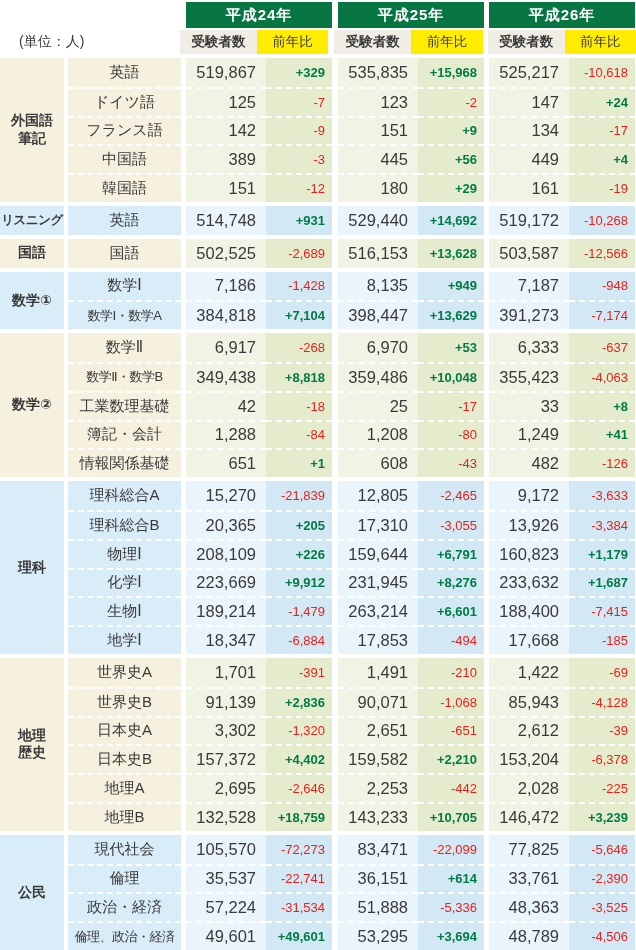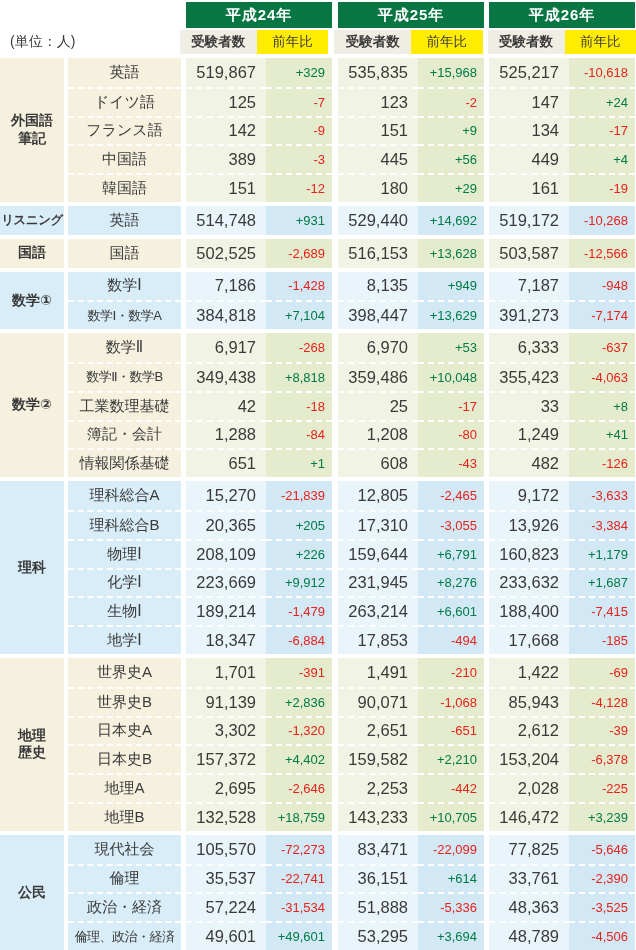--- a/index.html
+++ b/index.html
@@ -11,21 +11,21 @@
   }
   
   .hrow1{display:flex;height:26px;margin-top:2px;}
   .hspacer{width:186px;}
   .yearbar{
     width:146px;background:var(--header-green,#077642);
     color:var(--header-text,#fff);font-weight:bold;font-size:15px;
     display:flex;align-items:center;justify-content:center;letter-spacing:1px;
   }
   .hrow2{display:flex;height:24px;margin-top:2px;}
-  .unit{width:186px;display:flex;align-items:center;padding-left:10px;font-size:14px;}
+  .unit{width:186px;display:flex;align-items:center;padding-left:19px;font-size:14px;}
   .examh{
     width:80px;background:var(--examinees-header-bg,#F0EEE4);
     font-size:13.5px;font-weight:bold;display:flex;align-items:center;justify-content:center;
   }
   .yoyh{
     width:74px;background:var(--yoy-header-bg,#FFEC00);
     font-size:13.5px;font-weight:normal;display:flex;align-items:center;justify-content:center;
   }
   .mr6{margin-right:6px;}
   .mr5{margin-right:5px;text-align:center;}
@@ -38,21 +38,21 @@
   .cat.small{font-size:12.5px;letter-spacing:-0.5px;}
   .rows{display:flex;flex-direction:column;flex:1;}
   .row{display:flex;height:28.8px;}
   .cell{display:flex;align-items:center;}
   .subj{
     width:113px;justify-content:center;font-size:15px;margin-right:5px;white-space:nowrap;
   }
   .subj.small{font-size:13px;letter-spacing:-0.5px;}
   .exam{width:80px;justify-content:flex-end;padding-right:10px;font-size:16.5px;}
   .yoy{width:66px;justify-content:flex-end;padding-right:7px;font-size:13px;}
-  .yoy.pos{color:var(--positive,#007B45);}
+  .yoy.pos{color:var(--positive,#007B45);font-weight:bold;}
   .yoy.neg{color:var(--negative,#E7211B);padding-left:14px;}
   .row .yoy:nth-of-type(3){margin-right:6px;}
   .row .yoy:nth-of-type(5){margin-right:5px;}
   
   .green .cat,.green .subj{background:var(--green-label-bg,#F5F1DE);}
   .green .exam{background:var(--green-exam-bg,#F1F4E4);}
   .green .yoy{background:var(--green-yoy-bg,#E5ECCD);}
   .blue .cat,.blue .subj{background:var(--blue-label-bg,#D8EDF8);}
   .blue .exam{background:var(--blue-exam-bg,#EAF4FB);}
   .blue .yoy{background:var(--blue-yoy-bg,#D2E9F5);}

